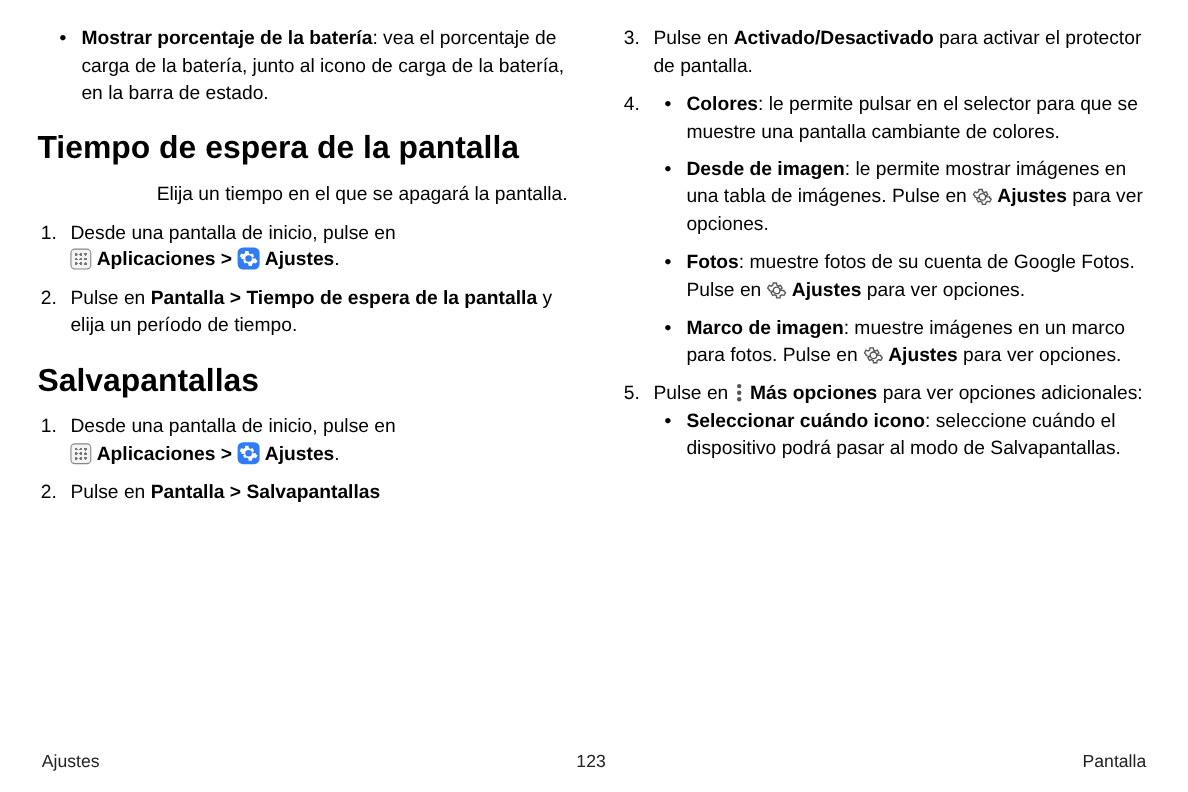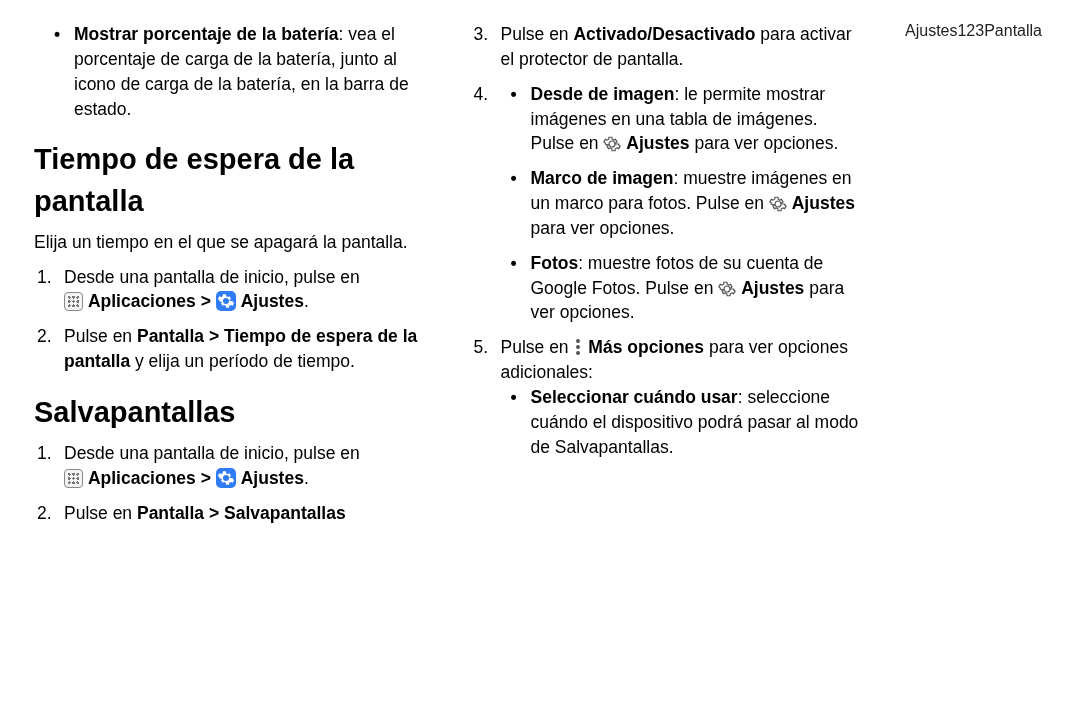--- a/index.html
+++ b/index.html
@@ -1,22 +1,22 @@
 <!DOCTYPE html>
 <html><head>
 <meta charset="utf-8">
 <style>
   * { box-sizing: border-box; margin: 0; padding: 0; }
   html, body { width: 1080px; height: 720px; background: #fff; font-family: Arial, Helvetica, sans-serif; color: #000; }
-  .page { display: flex; width: 100%; height: 100%; padding: 22px 34px 12px 34px; gap: 42px; flex-direction: row; }
+  .page { display: flex; width: 100%; height: 100%; padding: 22px 34px 12px 34px; gap: 42px; flex-direction: column; }
   .cols { display: flex; flex: 1 1 auto; gap: 48px; }
   .col { flex: 1 1 0; font-size: 17.5px; line-height: 1.42; }
   .bold { font-weight: 700; }
   h2 { font-size: 29px; font-weight: 700; margin-top: 18px; margin-bottom: 8px; }
-  .para { margin-bottom: 10px; }
+  .para { margin-bottom: 10px; text-align: right; }
   ol { list-style: none; padding-left: 0; }
   ol > li { position: relative; padding-left: 30px; margin-bottom: 10px; }
   ol > li > .num { position: absolute; left: 3px; top: 0; }
   ul { list-style: none; padding-left: 0; }
   ul > li { position: relative; padding-left: 30px; margin-bottom: 10px; }
   ul > li::before { content: "•"; position: absolute; left: 10px; top: 0; font-weight: 700; }
   .col-left > ul.top > li { padding-left: 40px; }
   .col-left > ul.top > li::before { left: 20px; }
   .footer { display: flex; justify-content: space-between; font-size: 16px; color: #222; padding: 0 4px 6px 4px; }
   .icon { display:inline-block; vertical-align:-4px; }
@@ -108,42 +108,45 @@
     <div class="col col-right">
       <ol>
         <li>
           <span class="num">3.</span>
           <span>Pulse en </span><span class="bold">Activado/Desactivado</span><span> para activar el protector de pantalla.</span>
         </li>
         <li>
           <span class="num">4.</span>
           <ul>
             <li>
+              <span class="bold">Colores</span><span>: le permite pulsar en el selector para que se muestre una pantalla cambiante de colores.</span>
+            </li>
+            <li>
               <span class="bold">Desde de imagen</span><span>: le permite mostrar imágenes en una tabla de imágenes. Pulse en </span><span class="icon icon-gearoutline"><svg width="18" height="18" viewBox="0 0 24 24">
                     <path fill="none" stroke="#555" stroke-width="1.6" d="M12 8a4 4 0 1 0 .001 8.001A4 4 0 0 0 12 8zm9 4c0 .4 0 .8-.1 1.2l2 1.6-2 3.4-2.4-1a7 7 0 0 1-2 1.2l-.4 2.6h-4l-.4-2.6a7 7 0 0 1-2-1.2l-2.4 1-2-3.4 2-1.6A7 7 0 0 1 3 12c0-.4 0-.8.1-1.2l-2-1.6 2-3.4 2.4 1a7 7 0 0 1 2-1.2L7.9 3h4l.4 2.6a7 7 0 0 1 2 1.2l2.4-1 2 3.4-2 1.6c.1.4.1.8.1 1.2z"></path>
                   </svg></span> <span class="bold">Ajustes</span><span> para ver opciones.</span>
             </li>
             <li>
-              <span class="bold">Marco de imagen</span><span>: muestre imágenes en un marco para fotos. Pulse en </span><span class="icon icon-gearoutline"><svg width="18" height="18" viewBox="0 0 24 24">
+              <span class="bold">Fotos</span><span>: muestre fotos de su cuenta de Google Fotos. Pulse en </span><span class="icon icon-gearoutline"><svg width="18" height="18" viewBox="0 0 24 24">
                     <path fill="none" stroke="#555" stroke-width="1.6" d="M12 8a4 4 0 1 0 .001 8.001A4 4 0 0 0 12 8zm9 4c0 .4 0 .8-.1 1.2l2 1.6-2 3.4-2.4-1a7 7 0 0 1-2 1.2l-.4 2.6h-4l-.4-2.6a7 7 0 0 1-2-1.2l-2.4 1-2-3.4 2-1.6A7 7 0 0 1 3 12c0-.4 0-.8.1-1.2l-2-1.6 2-3.4 2.4 1a7 7 0 0 1 2-1.2L7.9 3h4l.4 2.6a7 7 0 0 1 2 1.2l2.4-1 2 3.4-2 1.6c.1.4.1.8.1 1.2z"></path>
                   </svg></span> <span class="bold">Ajustes</span><span> para ver opciones.</span>
             </li>
             <li>
-              <span class="bold">Fotos</span><span>: muestre fotos de su cuenta de Google Fotos. Pulse en </span><span class="icon icon-gearoutline"><svg width="18" height="18" viewBox="0 0 24 24">
+              <span class="bold">Marco de imagen</span><span>: muestre imágenes en un marco para fotos. Pulse en </span><span class="icon icon-gearoutline"><svg width="18" height="18" viewBox="0 0 24 24">
                     <path fill="none" stroke="#555" stroke-width="1.6" d="M12 8a4 4 0 1 0 .001 8.001A4 4 0 0 0 12 8zm9 4c0 .4 0 .8-.1 1.2l2 1.6-2 3.4-2.4-1a7 7 0 0 1-2 1.2l-.4 2.6h-4l-.4-2.6a7 7 0 0 1-2-1.2l-2.4 1-2-3.4 2-1.6A7 7 0 0 1 3 12c0-.4 0-.8.1-1.2l-2-1.6 2-3.4 2.4 1a7 7 0 0 1 2-1.2L7.9 3h4l.4 2.6a7 7 0 0 1 2 1.2l2.4-1 2 3.4-2 1.6c.1.4.1.8.1 1.2z"></path>
                   </svg></span> <span class="bold">Ajustes</span><span> para ver opciones.</span>
             </li>
           </ul>
         </li>
         <li>
           <span class="num">5.</span>
           <span>Pulse en </span><span class="icon-more"><span></span></span> <span class="bold">Más opciones</span><span> para ver opciones adicionales:</span>
           <ul>
             <li>
-              <span class="bold">Seleccionar cuándo usar</span><span>: seleccione cuándo el dispositivo podrá pasar al modo de Salvapantallas.</span>
+              <span class="bold">Seleccionar cuándo icono</span><span>: seleccione cuándo el dispositivo podrá pasar al modo de Salvapantallas.</span>
             </li>
           </ul>
         </li>
       </ol>
     </div>
 
   </div>
 
   <div class="footer">
     <span>Ajustes</span>

